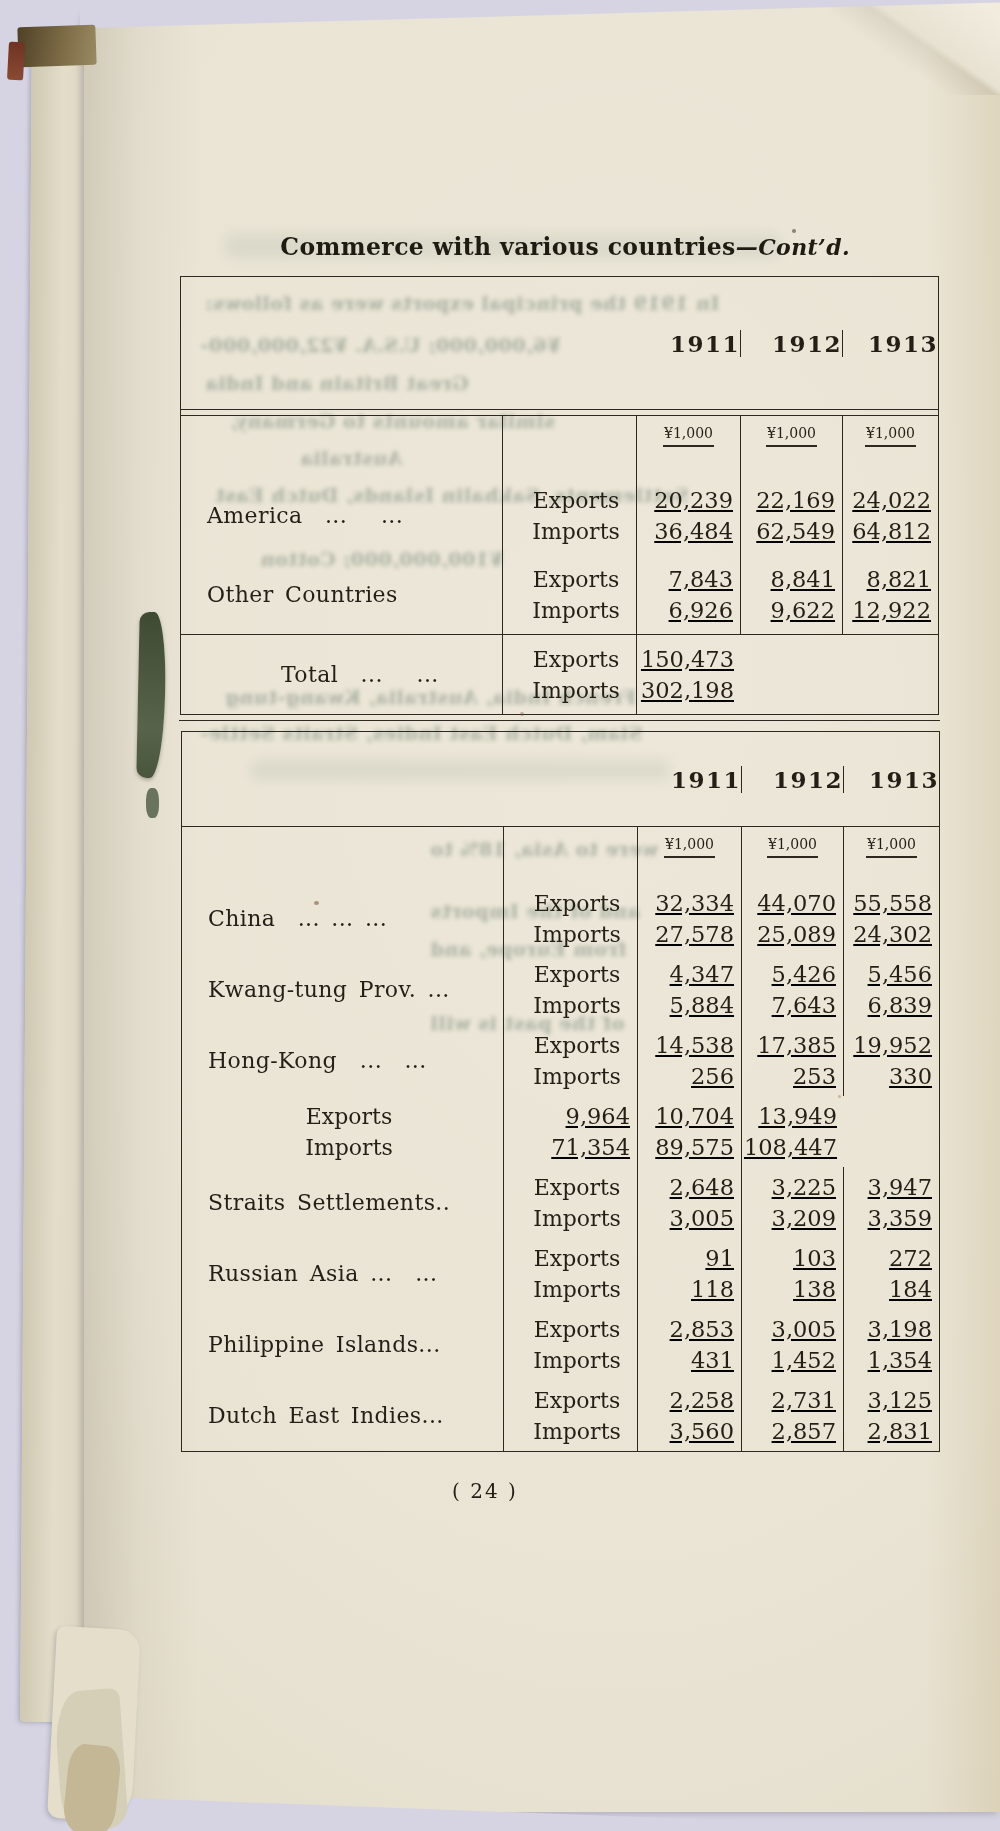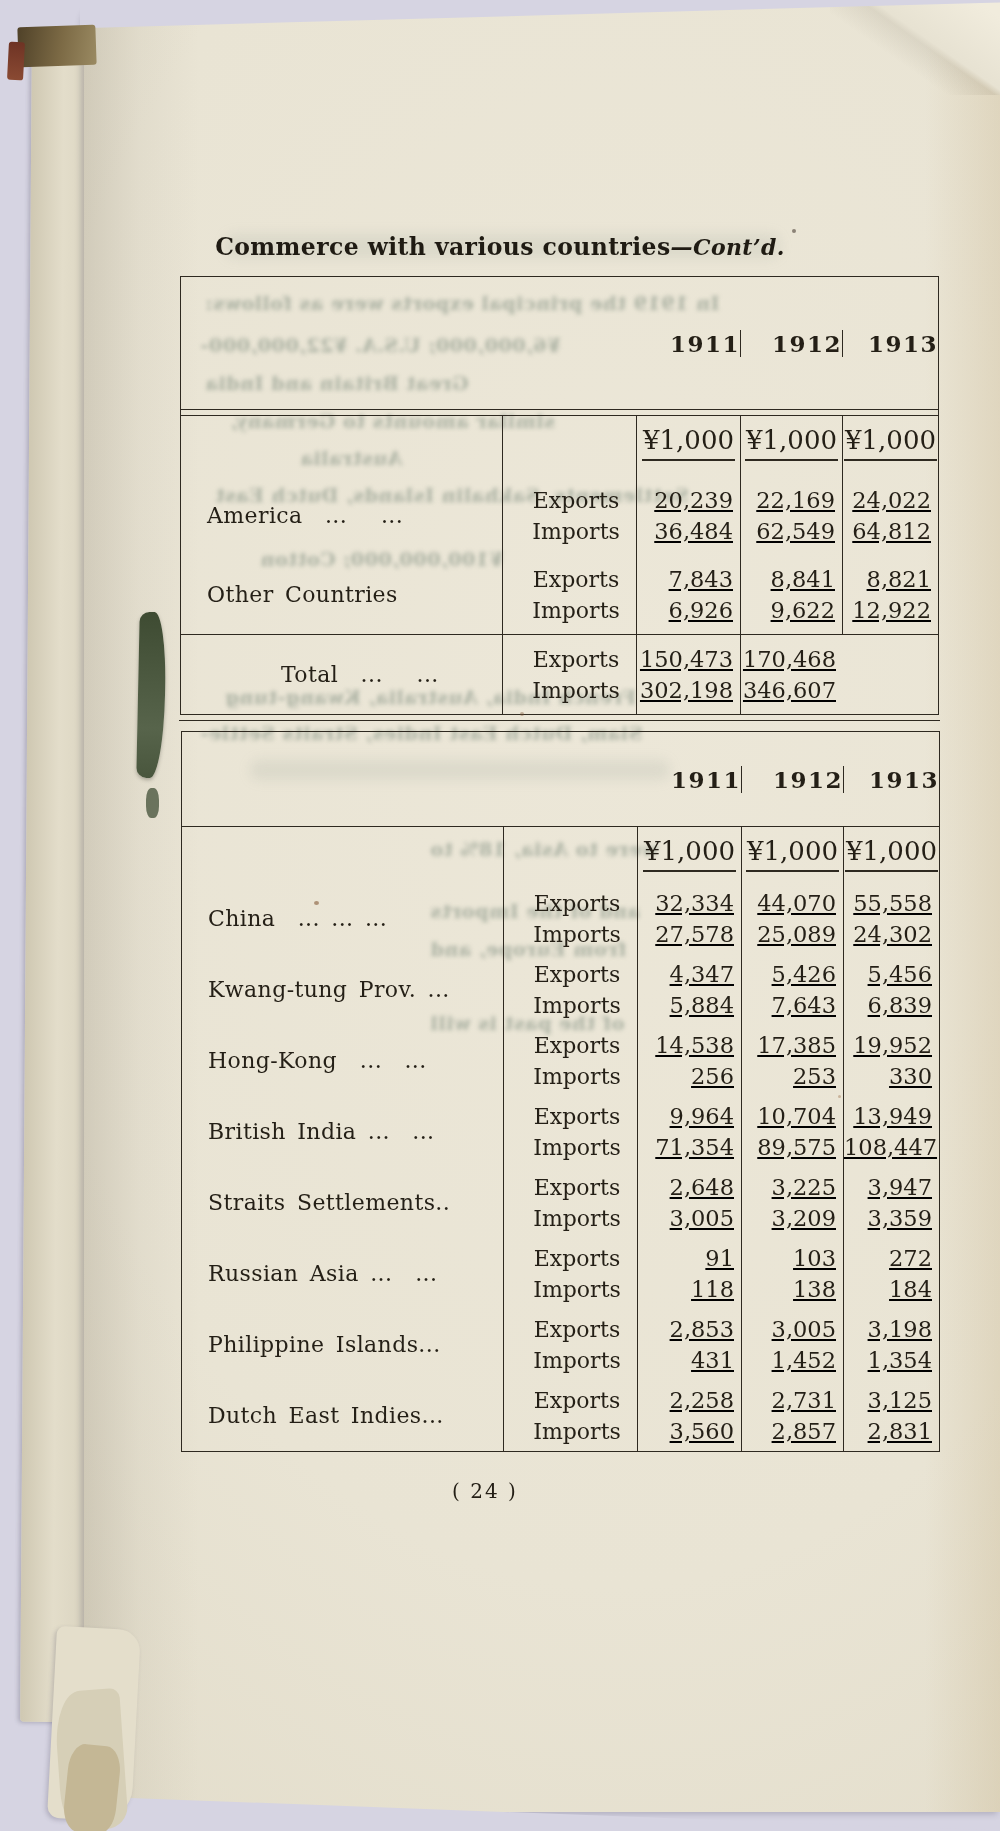--- a/index.html
+++ b/index.html
@@ -93,42 +93,42 @@
 
   .dot{position:absolute;border-radius:50%;z-index:7;}
   .d0{left:792px;top:229px;width:4px;height:4px;background:rgba(60,50,40,.55);}
   .d1{left:314px;top:901px;width:5px;height:4px;background:rgba(122,76,40,.55);}
   .d2{left:520px;top:712px;width:4px;height:4px;background:rgba(120,80,50,.4);}
   .d3{left:838px;top:1095px;width:3px;height:3px;background:rgba(150,100,60,.38);}
 
   
   .title{
     position:absolute;left:150px;top:233px;width:700px;z-index:6;
-    text-align:center;font-size:23.5px;font-weight:bold;color:#1f1b13;
+    text-align:right;font-size:23.5px;font-weight:bold;color:#1f1b13;
     letter-spacing:.4px;
   }
   .title .contd{font-style:italic;font-size:22px;}
 
   .dtable{position:absolute;border:1.7px solid var(--line);z-index:6;}
   .t1{left:180px;top:276px;width:757px;}
   .t2{left:181px;top:731px;width:757px;}
   .t1::after{content:'';position:absolute;left:-2px;right:-2px;bottom:-7px;border-top:1.8px solid var(--line);}
   .trow{display:grid;grid-template-columns:322px 134px 104px 102px 1fr;}
   .cell{border-right:1.6px solid var(--line);min-width:0;}
   .cell:last-child{border-right:none;}
   .thead{align-items:center;}
   .t1 .thead{height:132px;}
   .t2 .thead{height:94px;}
   .yearcell{text-align:right;font-weight:bold;font-size:23px;letter-spacing:1.5px;color:var(--ink);}
   .dline{height:5px;border-top:1.8px solid var(--line);border-bottom:1.8px solid var(--line);}
   .sline{height:0;border-top:1.8px solid var(--line);}
   .t1 .unitrow{height:60px;}
   .t2 .unitrow{height:56px;}
   .unitcell{display:flex;align-items:flex-start;justify-content:center;padding-top:9px;}
-  .unit{font-size:26px;color:var(--ink);border-bottom:2px solid var(--line);padding:0 1px 4px;text-align:right;}
+  .unit{font-size:14px;color:var(--ink);border-bottom:2px solid var(--line);padding:0 1px 4px;text-align:right;}
   .t1 .group{height:79px;}
   .t2 .group{height:71px;}
   .group.total{border-top:1.8px solid var(--line);}
   .namecell{display:flex;align-items:center;padding-left:26px;font-size:22px;color:var(--ink);letter-spacing:.4px;text-align:center;}
   .group.total .namecell{padding-left:100px;}
   .pair{display:flex;flex-direction:column;justify-content:center;}
   .pair .ln{line-height:31px;height:31px;font-size:22px;color:var(--ink);}
   .clabel.pair{padding-left:13px;text-align:center;}
   .vals{text-align:right;padding-right:7px;text-decoration:underline;}
   .vals .ln{font-size:22.5px;}
@@ -238,24 +238,20 @@
       <div class="trow group total">
         <div class="cell cname namecell">Total ...  ...</div>
         <div class="cell clabel pair">
           <span class="ln">Exports</span>
           <span class="ln">Imports</span>
         </div>
         <div class="cell cval pair vals">
           <span class="ln">150,473</span>
           <span class="ln">302,198</span>
         </div>
-        <div class="cell cval pair vals">
-          <span class="ln">170,468</span>
-          <span class="ln">346,607</span>
-        </div>
       </div>
     </div>
   <div id="t2" class="dtable t2">
       <div class="trow thead">
         <div class="cell cname"></div>
         <div class="cell clabel"></div>
         <div class="cell cval yearcell">1911</div>
         <div class="cell cval yearcell">1912</div>
         <div class="cell cval yearcell">1913</div>
       </div>
@@ -324,21 +320,20 @@
         <div class="cell cval pair vals">
           <span class="ln">17,385</span>
           <span class="ln">253</span>
         </div>
         <div class="cell cval pair vals">
           <span class="ln">19,952</span>
           <span class="ln">330</span>
         </div>
       </div>
       <div class="trow group">
-        <div class="cell cname namecell">British India ... ...</div>
         <div class="cell clabel pair">
           <span class="ln">Exports</span>
           <span class="ln">Imports</span>
         </div>
         <div class="cell cval pair vals">
           <span class="ln">9,964</span>
           <span class="ln">71,354</span>
         </div>
         <div class="cell cval pair vals">
           <span class="ln">10,704</span>

